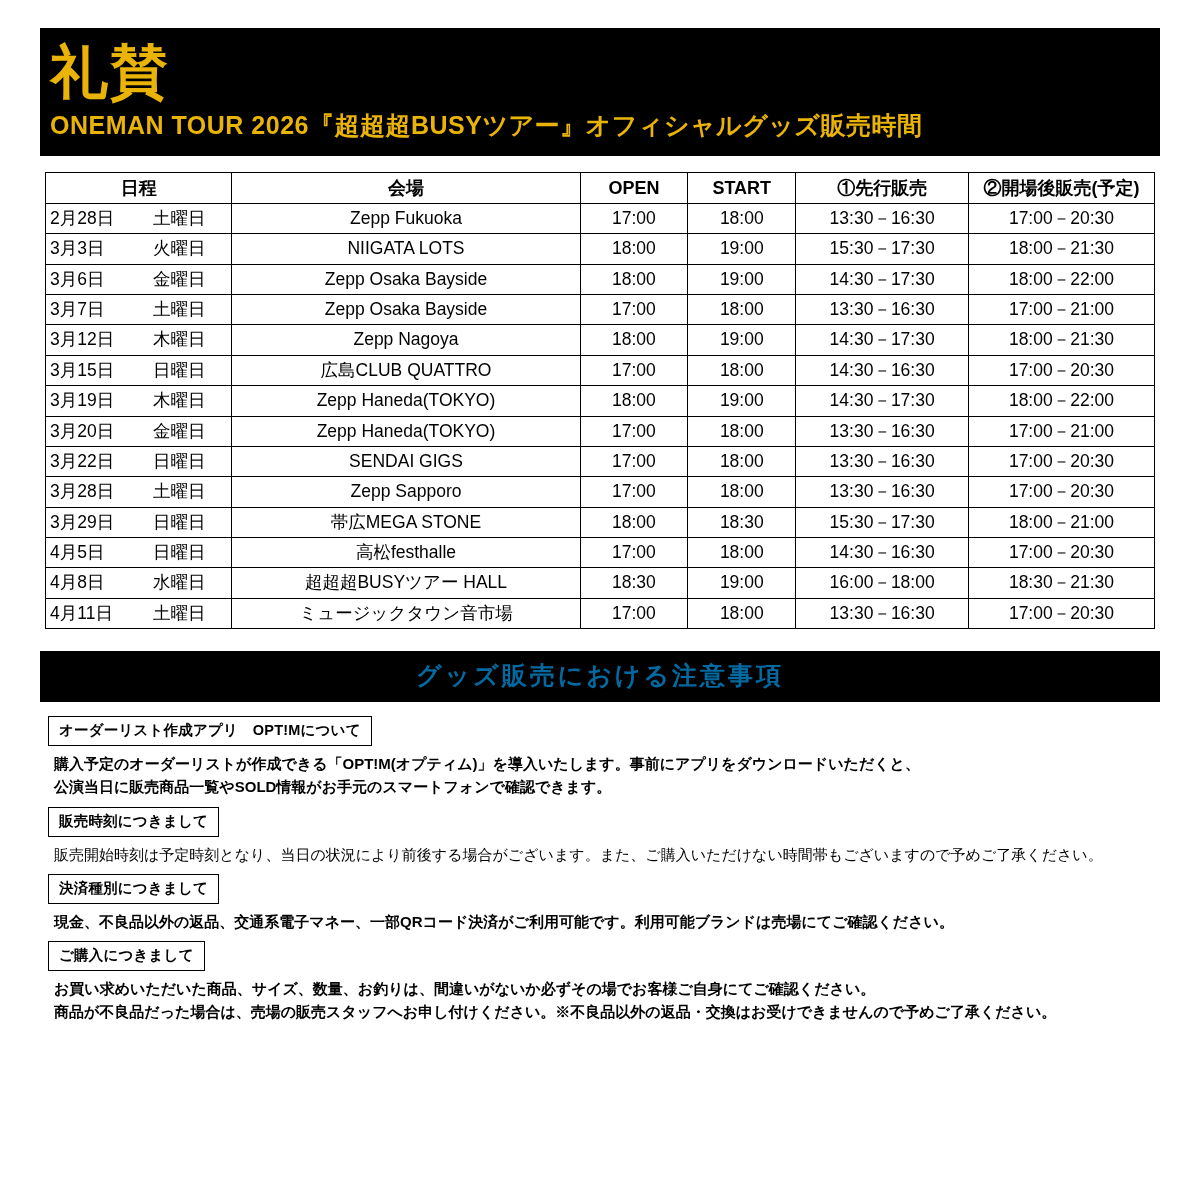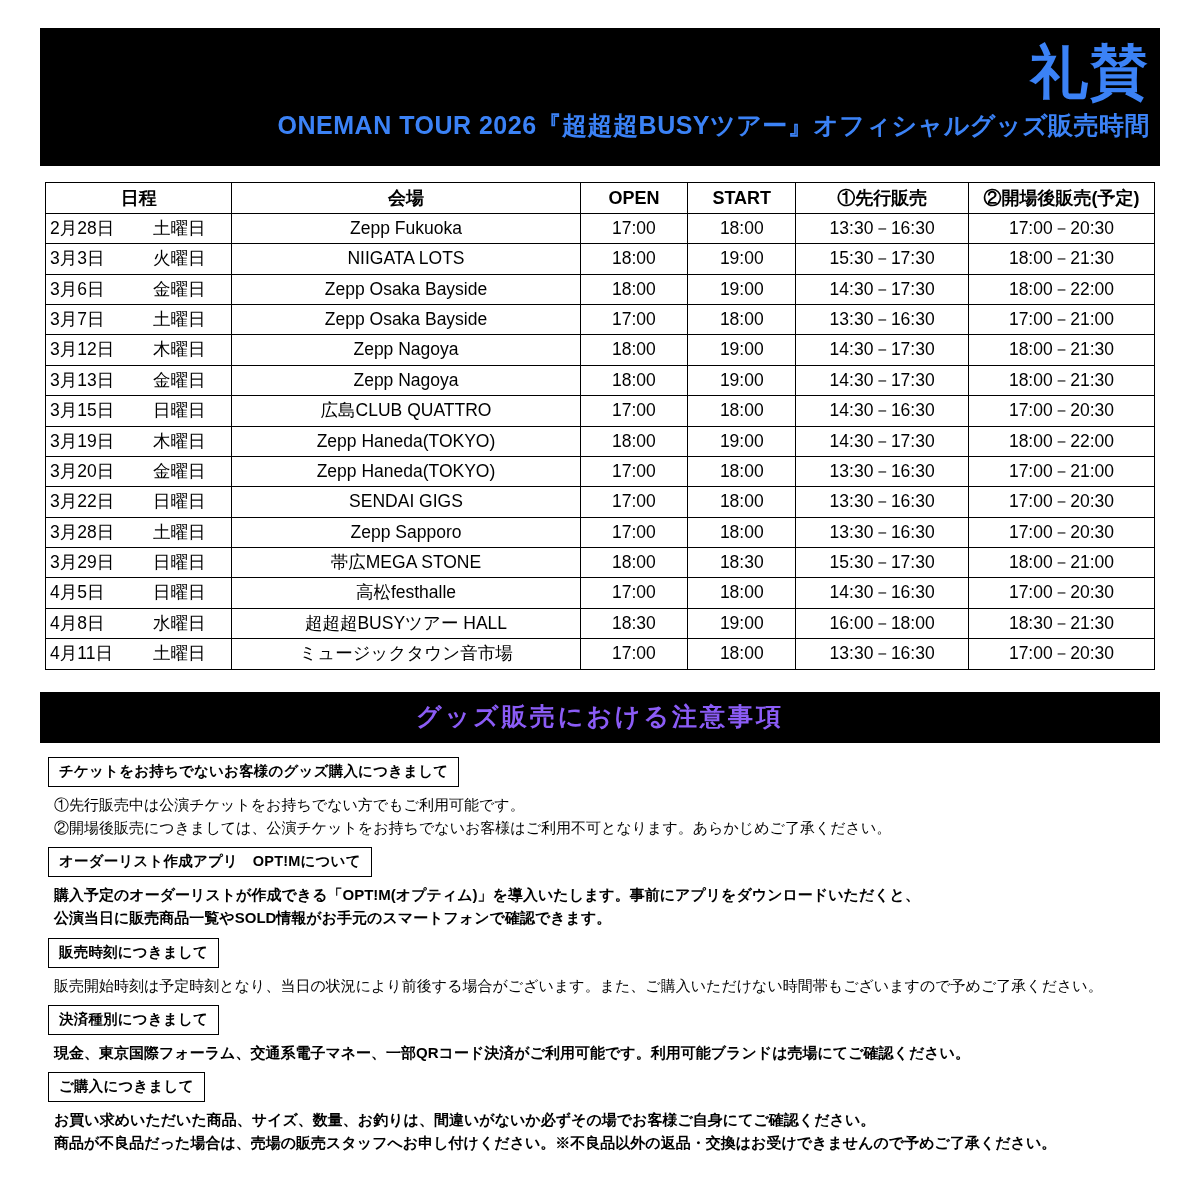--- a/index.html
+++ b/index.html
@@ -18,23 +18,23 @@
   .page {
     width: 1200px;
     height: 1200px;
     position: relative;
   }
 
   
   .header {
     margin: 28px 40px 0 40px;
     background: #000000;
-    color: #3b82f6;
-    padding: 14px 10px 24px 10px;
-    text-align: right;
+    color: #eab308;
+    padding: 14px 10px 14px 10px;
+    text-align: left;
   }
   .logo {
     font-family: "DejaVu Serif", serif;
     font-size: 58px;
     line-height: 1.05;
     letter-spacing: 2px;
     font-weight: 700;
   }
   .header-title {
     font-size: 25px;
@@ -77,21 +77,21 @@
   .col-venue  { width: 360px; }
   .col-open   { width: 112px; }
   .col-start  { width: 112px; }
   .col-pre    { width: 178px; }
   .col-post   { width: 188px; }
 
   
   .notes-banner {
     margin: 22px 40px 0 40px;
     background: #000000;
-    color: #8b5cf6;
+    color: #0369a1;
     text-align: center;
     font-size: 25px;
     font-weight: 700;
     letter-spacing: 3px;
     padding: 8px 0 10px 0;
   }
 
   
   .notes {
     margin: 14px 48px 0 48px;
@@ -209,33 +209,20 @@
             </td>
             <td>Zepp Nagoya</td>
             <td>18:00</td>
             <td>19:00</td>
             <td>14:30－17:30</td>
             <td>18:00－21:30</td>
           </tr>
           <tr>
             <td class="date-cell">
               <div class="date-inner">
-                <span>3月13日</span>
-                <span>金曜日</span>
-              </div>
-            </td>
-            <td>Zepp Nagoya</td>
-            <td>18:00</td>
-            <td>19:00</td>
-            <td>14:30－17:30</td>
-            <td>18:00－21:30</td>
-          </tr>
-          <tr>
-            <td class="date-cell">
-              <div class="date-inner">
                 <span>3月15日</span>
                 <span>日曜日</span>
               </div>
             </td>
             <td>広島CLUB QUATTRO</td>
             <td>17:00</td>
             <td>18:00</td>
             <td>14:30－16:30</td>
             <td>17:00－20:30</td>
           </tr>
@@ -343,33 +330,29 @@
             <td>13:30－16:30</td>
             <td>17:00－20:30</td>
           </tr>
         </tbody>
     </table>
   </div>
 
   <div class="notes-banner">グッズ販売における注意事項</div>
 
   <div class="notes" id="notes-container">
-      <div class="note-block"><div class="note-head">チケットをお持ちでないお客様のグッズ購入につきまして</div><div class="note-body reg">
-          <span class="note-line">①先行販売中は公演チケットをお持ちでない方でもご利用可能です。</span>
-          <span class="note-line">②開場後販売につきましては、公演チケットをお持ちでないお客様はご利用不可となります。あらかじめご了承ください。</span>
-        </div></div>
       <div class="note-block"><div class="note-head">オーダーリスト作成アプリ　OPT!Mについて</div><div class="note-body">
           <span class="note-line">購入予定のオーダーリストが作成できる「OPT!M(オプティム)」を導入いたします。事前にアプリをダウンロードいただくと、</span>
           <span class="note-line">公演当日に販売商品一覧やSOLD情報がお手元のスマートフォンで確認できます。</span>
         </div></div>
       <div class="note-block"><div class="note-head">販売時刻につきまして</div><div class="note-body reg">
           <span class="note-line">販売開始時刻は予定時刻となり、当日の状況により前後する場合がございます。また、ご購入いただけない時間帯もございますので予めご了承ください。</span>
         </div></div>
       <div class="note-block"><div class="note-head">決済種別につきまして</div><div class="note-body">
-          <span class="note-line">現金、東京国際フォーラム、交通系電子マネー、一部QRコード決済がご利用可能です。利用可能ブランドは売場にてご確認ください。</span>
+          <span class="note-line">現金、不良品以外の返品、交通系電子マネー、一部QRコード決済がご利用可能です。利用可能ブランドは売場にてご確認ください。</span>
         </div></div>
       <div class="note-block"><div class="note-head">ご購入につきまして</div><div class="note-body">
           <span class="note-line">お買い求めいただいた商品、サイズ、数量、お釣りは、間違いがないか必ずその場でお客様ご自身にてご確認ください。</span>
           <span class="note-line">商品が不良品だった場合は、売場の販売スタッフへお申し付けください。※不良品以外の返品・交換はお受けできませんので予めご了承ください。</span>
         </div></div>
     </div>
 
 </div>
 
 </body></html>

